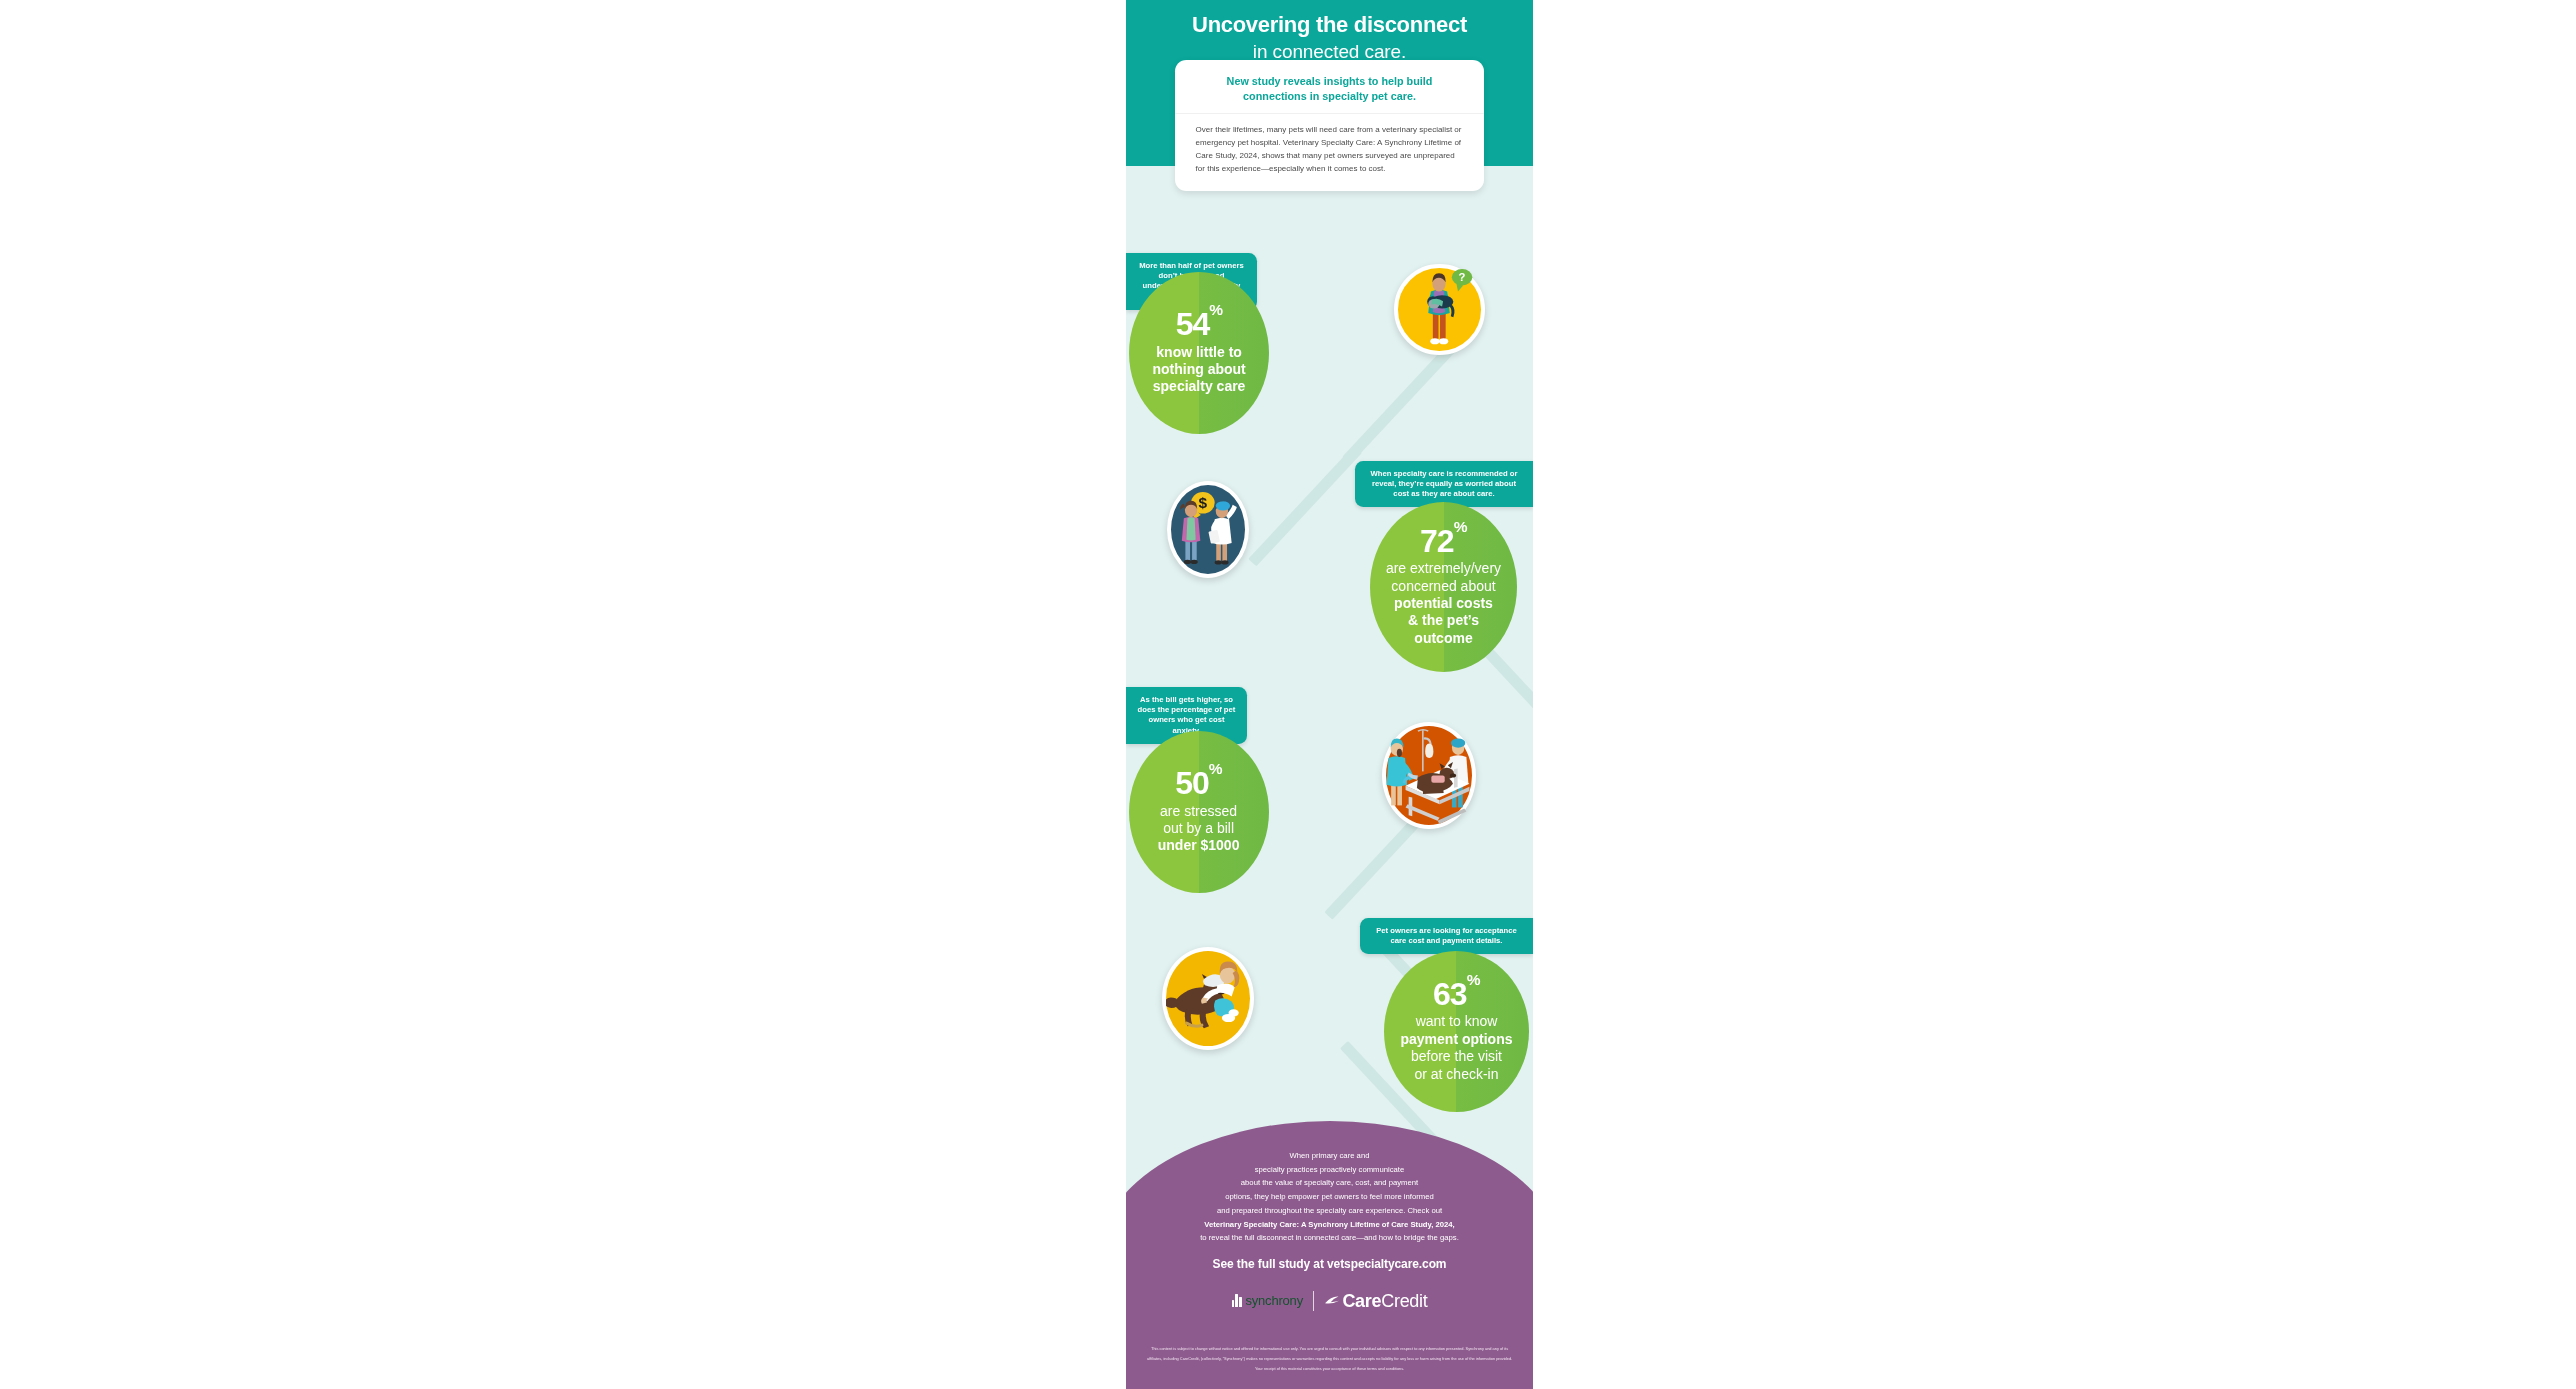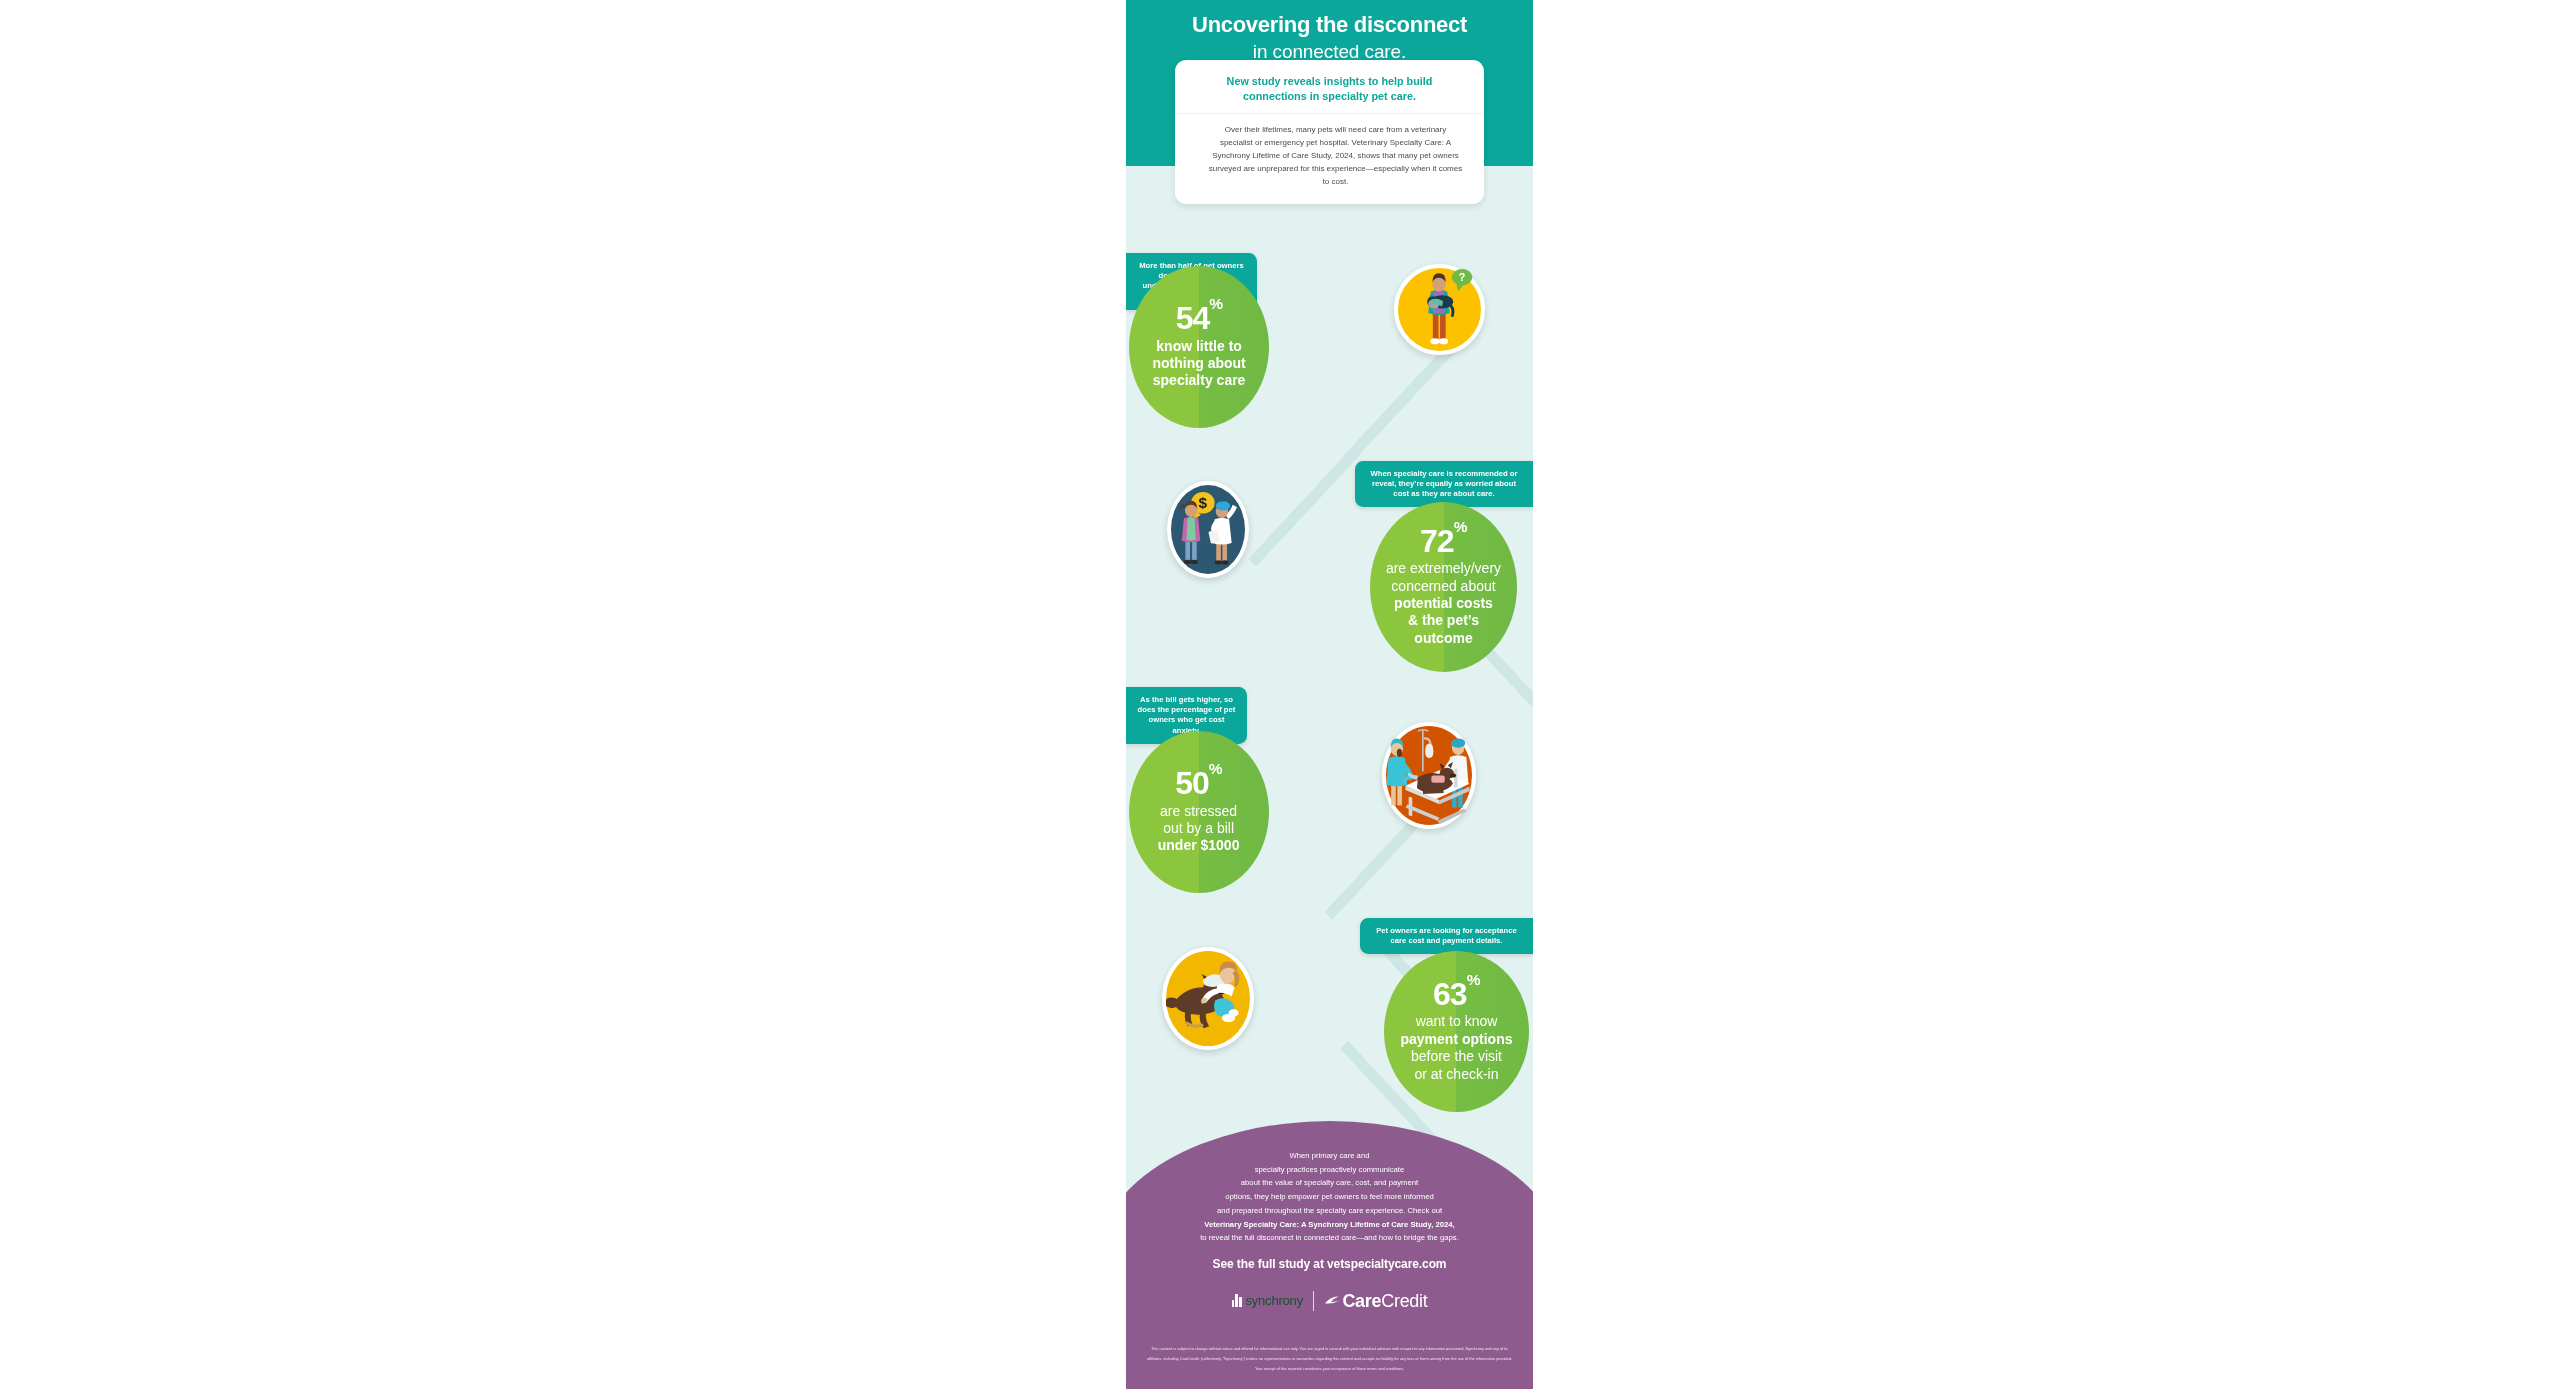--- a/index.html
+++ b/index.html
@@ -38,22 +38,22 @@
     background:#ffffff;border-radius:11.3px;
     box-shadow:0 2.6px 7.2px rgba(0,0,0,0.10);
     padding:0 0 11.3px 0;
   }
   .card-head{
     padding:14.4px 21.6px 10.3px 21.6px;text-align:center;
     color:#0aa79a;font-size:10.8px;font-weight:bold;line-height:1.32;
     border-bottom:0.5px solid #f0f0f0;
   }
   .card-body{
-    padding:10.3px 20.6px 3.1px 20.6px;text-align:center;
-    color:#4a4a4a;font-size:8px;line-height:1.62;margin-left:12px;
+    padding:10.3px 20.6px 3.1px 20.6px;
+    color:#4a4a4a;font-size:8px;line-height:1.62;
   }
 
   
   .banner{
     position:absolute;background:#0aa79a;color:#ffffff;
     font-size:7.7px;font-weight:bold;line-height:1.34;text-align:center;
     padding:7.7px 9.3px;box-sizing:border-box;
     box-shadow:0 1.5px 4.6px rgba(0,0,0,0.12);
   }
   .banner.left{border-radius:0 8.2px 8.2px 0;}
@@ -154,21 +154,21 @@
       <div class="hdr-sub">in connected care.</div>
     </div>
 
     <div class="card">
       <div class="card-head">New study reveals insights to help build connections in specialty pet care.</div>
       <div class="card-body">Over their lifetimes, many pets will need care from a veterinary specialist or emergency pet hospital. Veterinary Specialty Care: A Synchrony Lifetime of Care Study, 2024, shows that many pet owners surveyed are unprepared for this experience—especially when it comes to cost.</div>
     </div>
 
     <div class="banner left" style="left:0;top:253px;width:131px;">More than half of pet owners don’t have a good understanding of specialty care.</div>
 
-    <div class="stat" style="left:3.1px;top:266px;width:140px;height:162px;">
+    <div class="stat" style="left:3.1px;top:272px;width:140px;height:162px;">
       <div class="pct">
         <span>54</span><sup>%</sup>
       </div>
       <div class="cap"><b>know little to<br>nothing about<br>specialty care</b></div>
     </div>
 
     <div class="medal yellow" style="left:268px;top:264px;width:91px;height:91px;">
       
       <svg width="82" height="82" viewBox="0 0 160 160">
 

